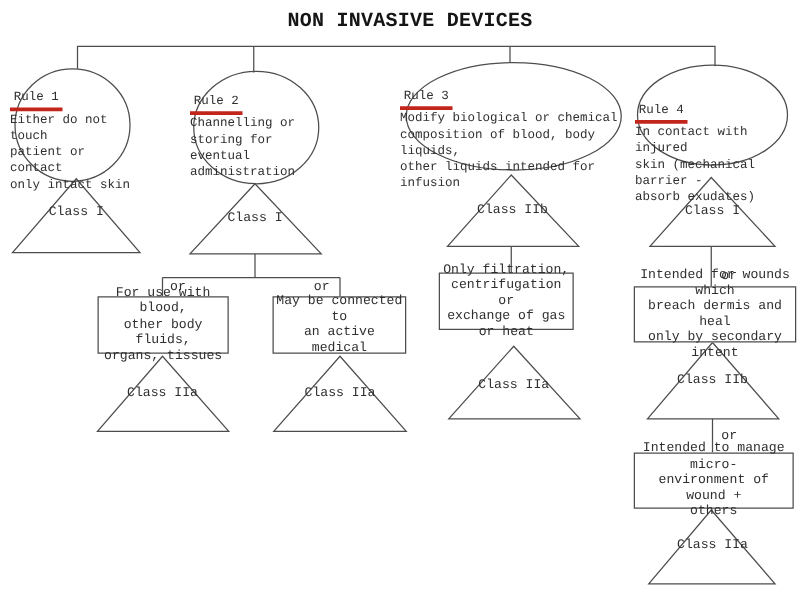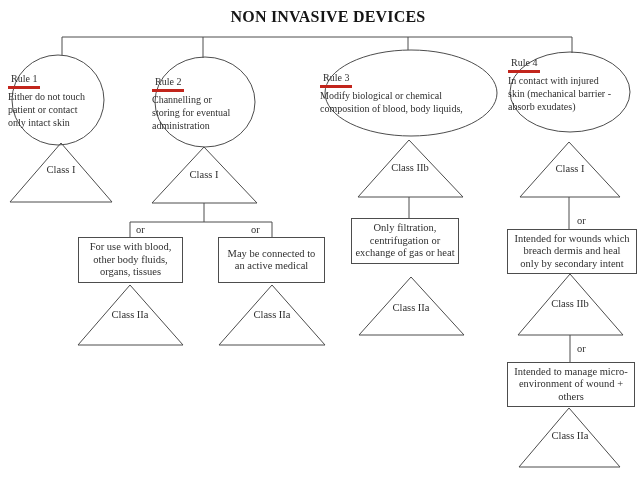--- a/index.html
+++ b/index.html
@@ -1,18 +1,18 @@
 <!DOCTYPE html>
 <html><head>
 <meta charset="utf-8">
 <style>
   html,body {margin:0; padding:0; background:#ffffff;}
   .canvas {
     position:relative; width:640px; height:480px; background:#ffffff;
-    font-family:Liberation Serif, serif; overflow:hidden;
+    font-family:Liberation Mono, monospace; overflow:hidden;
   }
   .title {
     position:absolute; top:8px; left:8px; width:640px; text-align:center;
     font-size:16px; font-weight:bold; color:#151515; letter-spacing:0.2px;
   }
   svg.shapes {position:absolute; left:0; top:0;}
   svg.shapes ellipse, svg.shapes polygon, svg.shapes path {
     fill:none; stroke:#4d4d4d; stroke-width:1;
   }
   .node-text {
@@ -72,23 +72,24 @@
     <div><span class="rule-label">Rule 2</span></div>
     <div>Channelling or</div>
     <div>storing for eventual</div>
     <div>administration</div>
   </div>
 
   <div class="node-text" style="left:320px; top:71px; width:182px;">
     <div><span class="rule-label">Rule 3</span></div>
     <div>Modify biological or chemical</div>
     <div>composition of blood, body liquids,</div>
+    <div>other liquids intended for infusion</div>
   </div>
 
-  <div class="node-text" style="left:508px; top:56px; width:124px;">
+  <div class="node-text" style="left:508px; top:82px; width:124px;">
     <div><span class="rule-label">Rule 4</span></div>
     <div>In contact with injured</div>
     <div>skin (mechanical barrier -</div>
     <div>absorb exudates)</div>
   </div>
 
   <div class="class-label" style="left:21px; top:164px;">Class I</div>
   <div class="class-label" style="left:164px; top:169px;">Class I</div>
   <div class="class-label" style="left:370px; top:162px;">Class IIb</div>
   <div class="class-label" style="left:530px; top:163px;">Class I</div>

